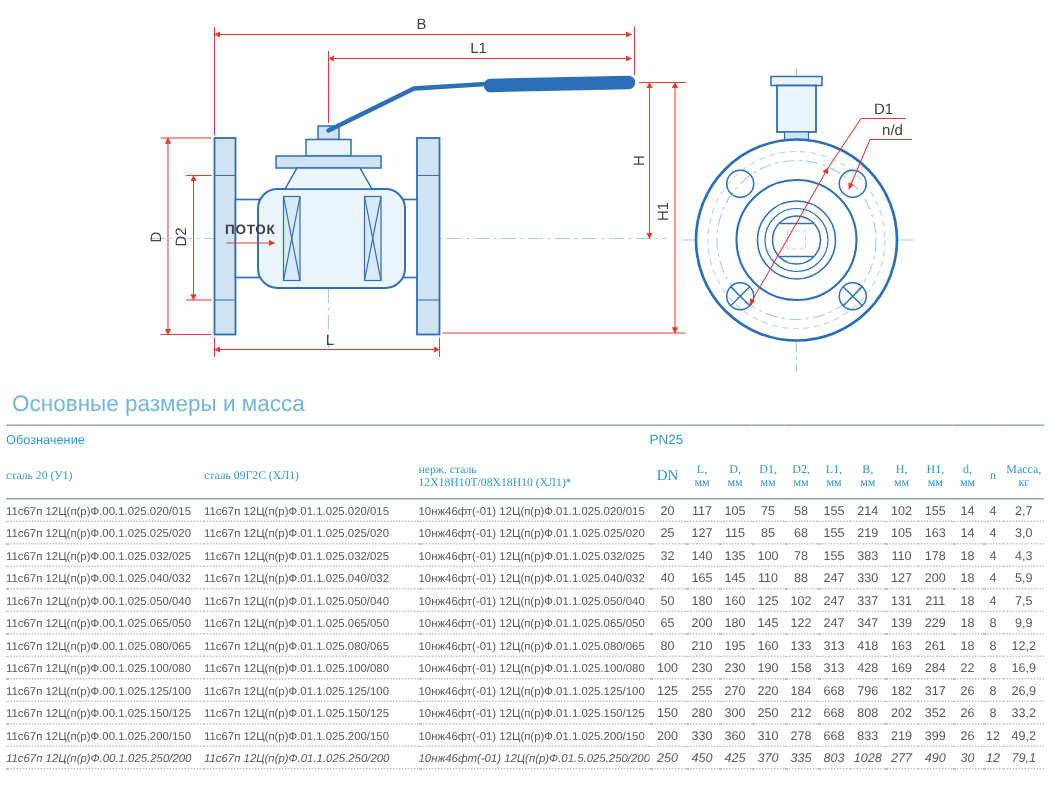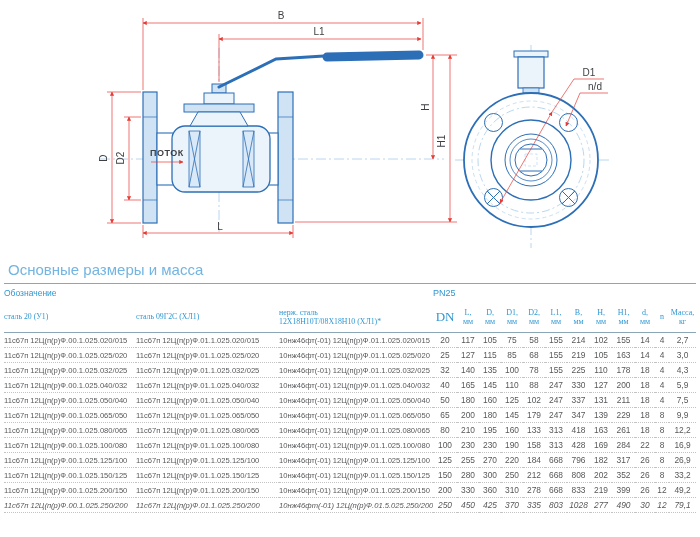--- a/index.html
+++ b/index.html
@@ -10,21 +10,21 @@
   .flow-label{fill:#3f4043;font-size:9px;font-weight:bold;letter-spacing:.5px;}
   .section-title{color:#72b5e2;font-size:15px;padding:3px 0 5px 8px;}
   table.dims{margin:0 4px 0 4px;width:692px;table-layout:fixed;border-collapse:collapse;
              border-top:1px solid #8ba6b7;}
   table.dims th,table.dims td{padding:0;font-weight:normal;}
   tr.r1{height:19px;margin-top:33px;}
   tr.r2{height:30px;font-family:Liberation Serif, serif;}
   .desig-h{color:#2f97d3;font-size:8.5px;text-align:left;padding-left:4px;vertical-align:middle;}
   .pn-h{color:#2f97d3;font-size:9px;text-align:left;vertical-align:middle;}
   th.mat{color:#2f97d3;font-size:7.8px;text-align:left;padding-left:4px;vertical-align:middle;line-height:1.25;}
-  th.dnh{color:#2f97d3;font-size:13px;vertical-align:middle;}
+  th.dnh{color:#2f97d3;font-size:10px;vertical-align:middle;}
   th.dim{color:#2f97d3;font-size:8px;text-align:center;vertical-align:middle;line-height:1.2;}
   thead tr.r2 th{border-bottom:1px solid #8ba6b7;}
   tbody tr{height:15px;}
   tbody tr + tr td{border-top:1px dotted #c3c3c3;}
   tbody tr:last-child td{border-bottom:1px dotted #c3c3c3;font-style:italic;}
   td.desig{font-size:7.6px;color:#57585a;white-space:nowrap;overflow:hidden;padding-left:4px;margin-left:43px;}
   td.num{font-size:8.4px;color:#57585a;text-align:center;white-space:nowrap;}
 </style>
 </head>
 <body>
@@ -255,21 +255,21 @@
         <tr>
           <td class="desig">11с67п 12Ц(п(р)Ф.00.1.025.032/025</td>
           <td class="desig">11с67п 12Ц(п(р)Ф.01.1.025.032/025</td>
           <td class="desig">10нж46фт(-01) 12Ц(п(р)Ф.01.1.025.032/025</td>
           <td class="num">32</td>
           <td class="num">140</td>
           <td class="num">135</td>
           <td class="num">100</td>
           <td class="num">78</td>
           <td class="num">155</td>
-          <td class="num">225</td>
+          <td class="num">383</td>
           <td class="num">110</td>
           <td class="num">178</td>
           <td class="num">18</td>
           <td class="num">4</td>
           <td class="num">4,3</td>
         </tr>
         <tr>
           <td class="desig">11с67п 12Ц(п(р)Ф.00.1.025.040/032</td>
           <td class="desig">11с67п 12Ц(п(р)Ф.01.1.025.040/032</td>
           <td class="desig">10нж46фт(-01) 12Ц(п(р)Ф.01.1.025.040/032</td>
@@ -304,21 +304,21 @@
           <td class="num">7,5</td>
         </tr>
         <tr>
           <td class="desig">11с67п 12Ц(п(р)Ф.00.1.025.065/050</td>
           <td class="desig">11с67п 12Ц(п(р)Ф.01.1.025.065/050</td>
           <td class="desig">10нж46фт(-01) 12Ц(п(р)Ф.01.1.025.065/050</td>
           <td class="num">65</td>
           <td class="num">200</td>
           <td class="num">180</td>
           <td class="num">145</td>
-          <td class="num">179</td>
+          <td class="num">122</td>
           <td class="num">247</td>
           <td class="num">347</td>
           <td class="num">139</td>
           <td class="num">229</td>
           <td class="num">18</td>
           <td class="num">8</td>
           <td class="num">9,9</td>
         </tr>
         <tr>
           <td class="desig">11с67п 12Ц(п(р)Ф.00.1.025.080/065</td>

